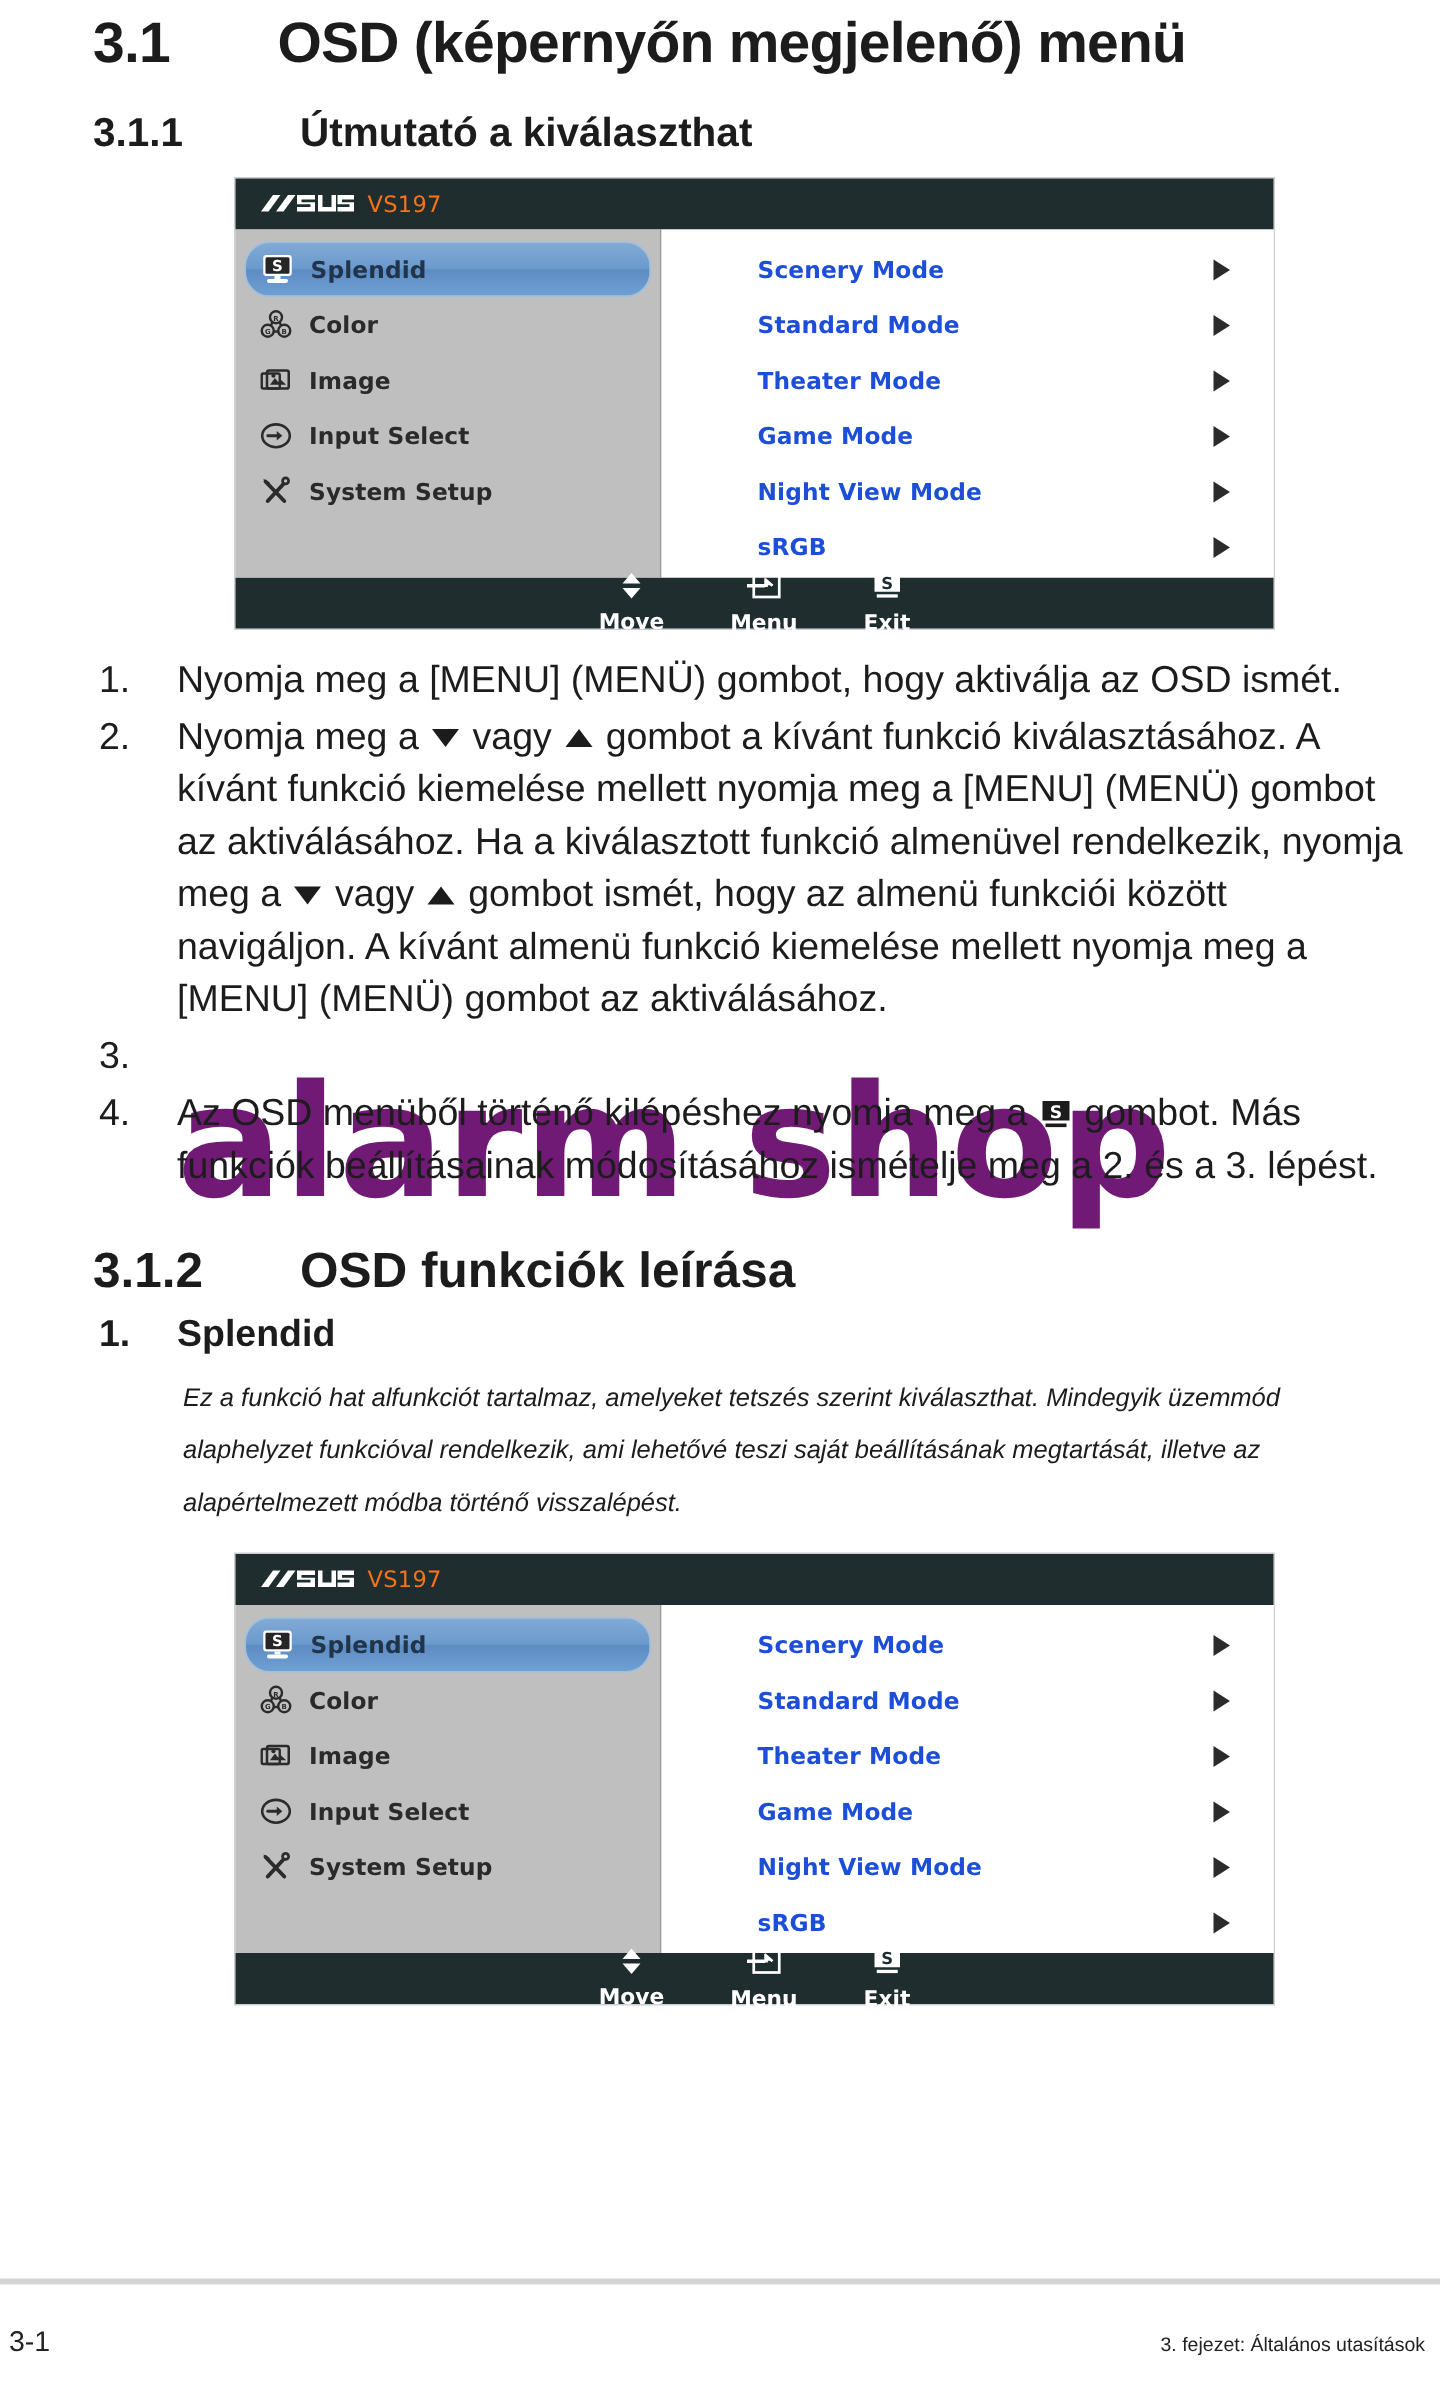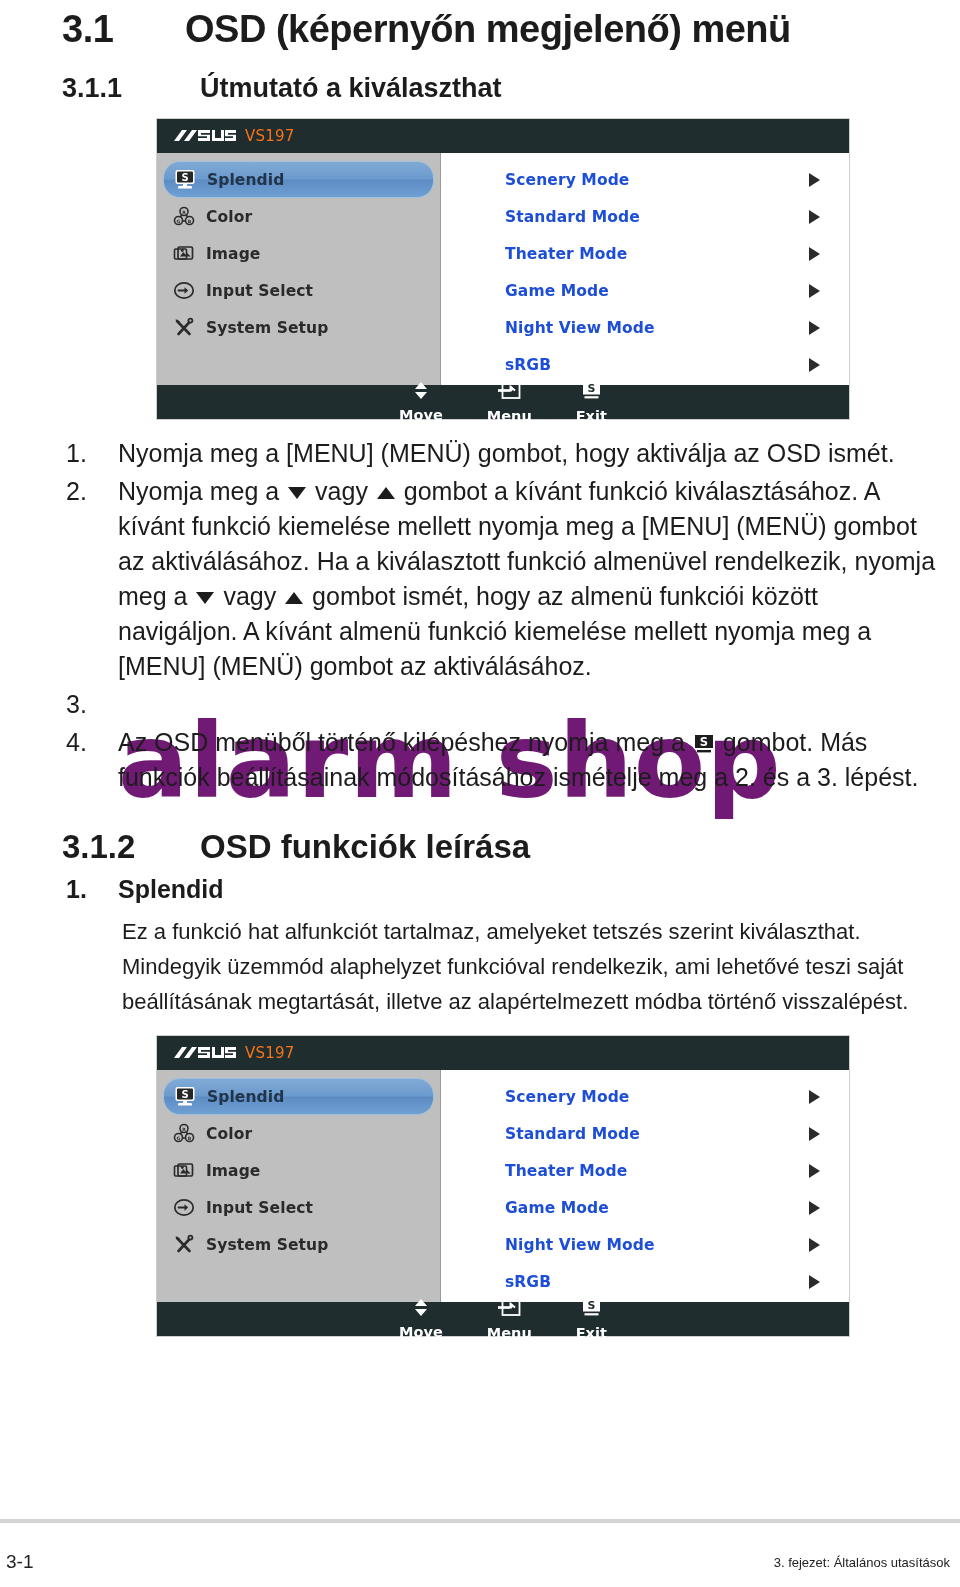--- a/index.html
+++ b/index.html
@@ -245,23 +245,24 @@
   }
   .s-inline {
     display: inline-block;
     vertical-align: -3px;
     margin: 0 2px;
   }
   .s-inline svg { display: block; }
 
   .para {
     padding: 4px 24px 0 122px;
-    font-size: 22px;
+    font-size: 17px;
     line-height: 35px;
     color: #1c1c1c;
+    font-style: italic;
   }
 
   
   .footer-rule {
     position: absolute;
     left: 0;
     right: 0;
     bottom: 64px;
     height: 4px;
     background: #d4d4d4;

